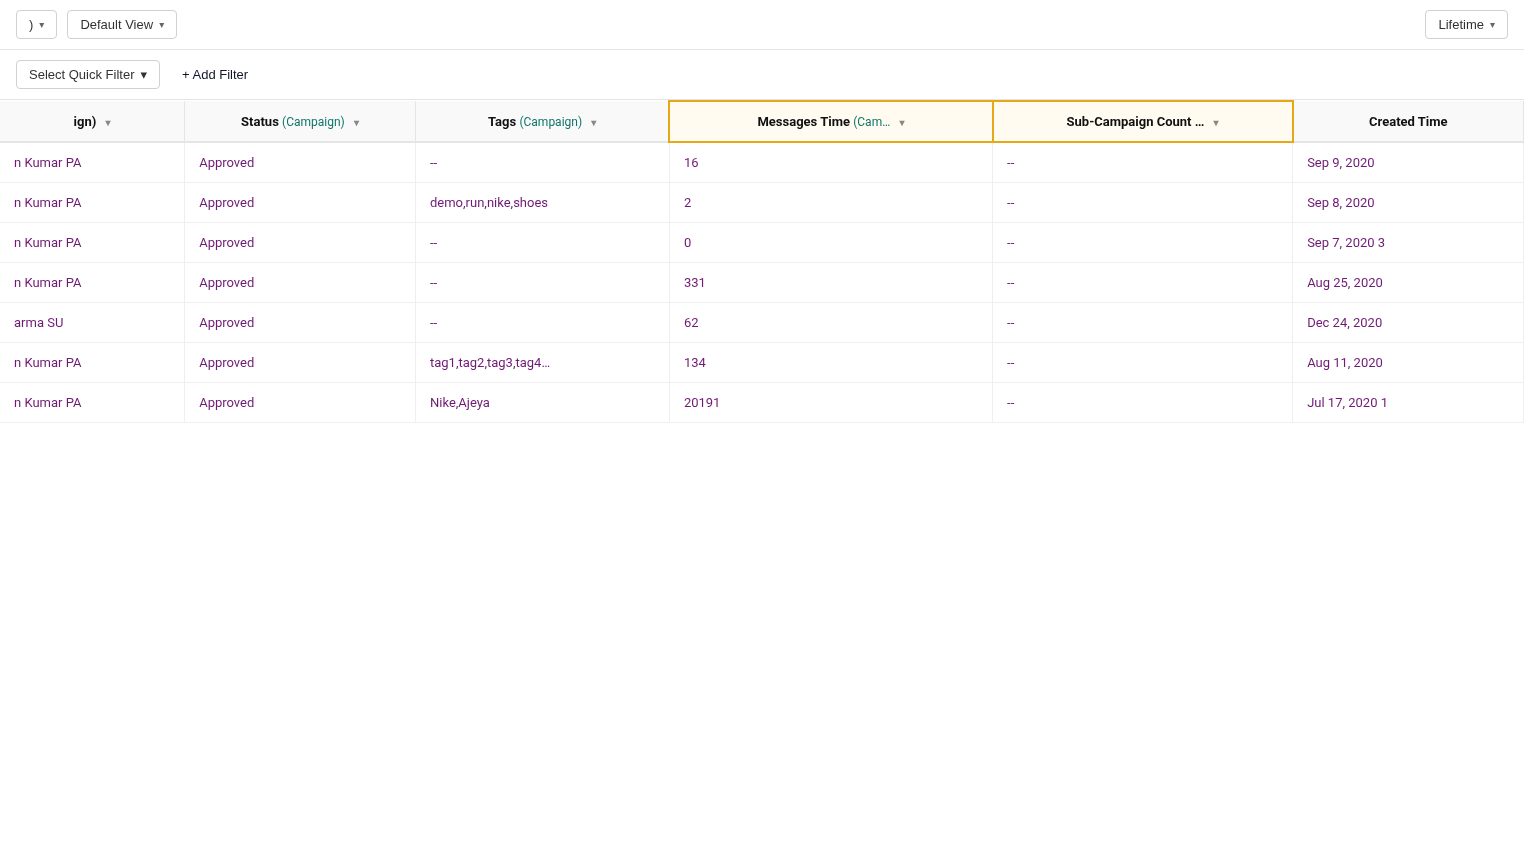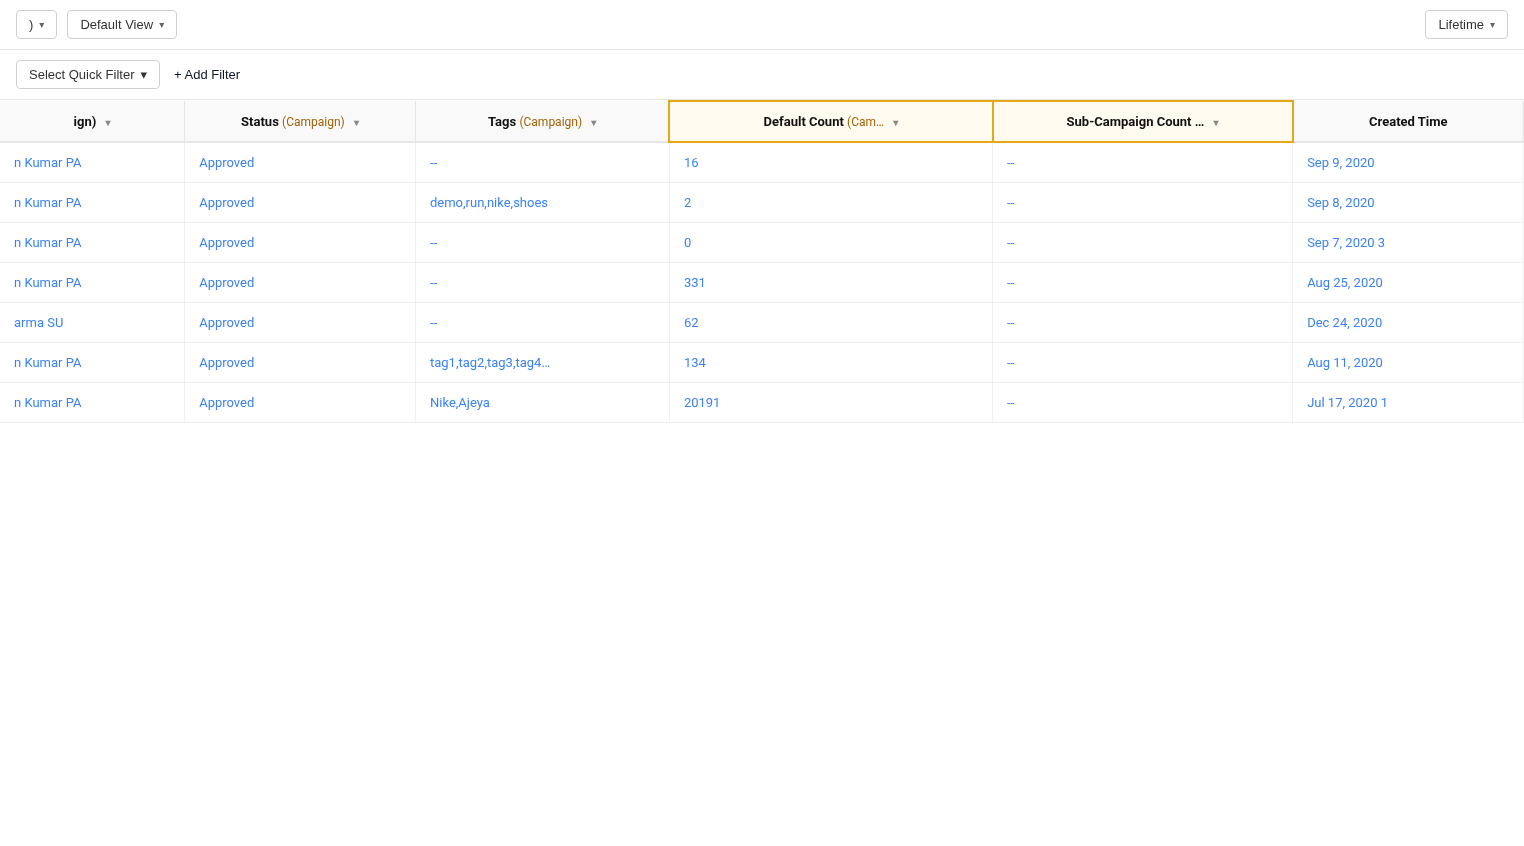--- a/index.html
+++ b/index.html
@@ -40,21 +40,21 @@
 
     .toolbar-right {
       margin-left: auto;
     }
 
     .filter-bar {
       display: flex;
       align-items: center;
       padding: 10px 16px;
       border-bottom: 1px solid #e5e5e5;
-      gap: 2px;
+      gap: 10px;
     }
 
     .filter-btn {
       display: flex;
       align-items: center;
       gap: 6px;
       padding: 6px 12px;
       border: 1px solid #d0d0d0;
       border-radius: 4px;
       background: #fff;
@@ -106,41 +106,41 @@
       position: relative;
     }
 
     th .col-label {
       font-weight: 700;
       color: #111;
     }
 
     th .col-sub {
       font-weight: 400;
-      color: #a16207;
+      color: #0f766e;
       font-size: 12px;
     }
 
     th .sort-icon {
       margin-left: 6px;
       color: #888;
       font-size: 10px;
     }
 
     th.highlighted {
       border: 2px solid #e6a817;
       background: #fffbf0;
     }
 
     td {
       padding: 12px 14px;
       border-bottom: 1px solid #efefef;
       border-right: 1px solid #efefef;
       font-size: 13px;
-      color: #3b82f6;
+      color: #701a75;
       overflow: hidden;
       text-overflow: ellipsis;
       white-space: nowrap;
     }
 
     .col-name { width: 160px; }
     .col-status { width: 200px; }
     .col-tags { width: 220px; }
     .col-messages { width: 280px; }
     .col-subcampaign { width: 260px; }
@@ -188,21 +188,21 @@
           <span class="col-label">Status</span>
           <span class="col-sub"> (Campaign)</span>
           <span class="sort-icon">▾</span>
         </th>
         <th class="col-tags">
           <span class="col-label">Tags</span>
           <span class="col-sub"> (Campaign)</span>
           <span class="sort-icon">▾</span>
         </th>
         <th class="col-messages highlighted">
-          <span class="col-label">Default Count</span>
+          <span class="col-label">Messages Time</span>
           <span class="col-sub"> (Cam…</span>
           <span class="sort-icon">▾</span>
         </th>
         <th class="col-subcampaign highlighted">
           <span class="col-label">Sub-Campaign Count …</span>
           <span class="sort-icon">▾</span>
         </th>
         <th class="col-created">
           <span class="col-label">Created Time</span>
         </th>

